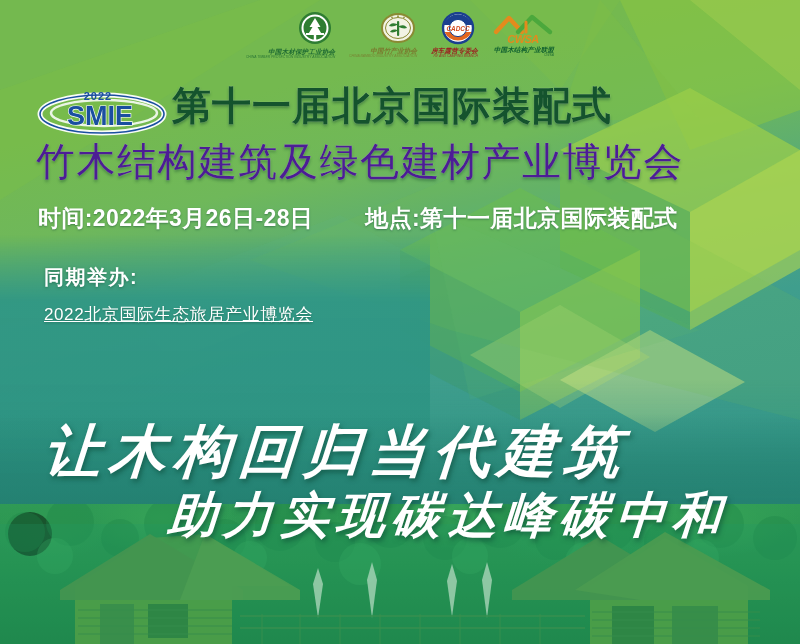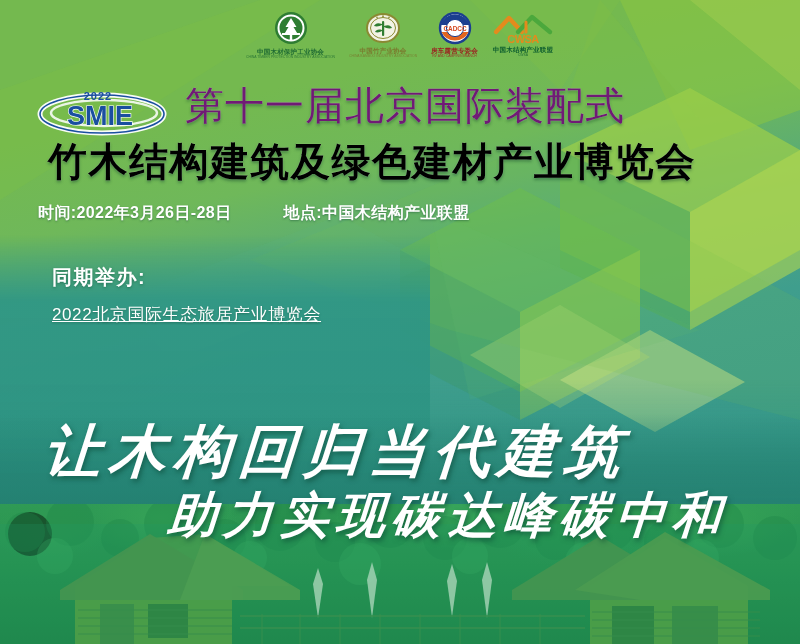--- a/index.html
+++ b/index.html
@@ -91,22 +91,23 @@
     display: flex;
     align-items: center;
     justify-content: center;
     gap: 14px;
   }
   .logo {
     position: relative;
     height: 56px;
     display: flex;
     flex-direction: column;
-    align-items: center;
+    align-items: flex-end;
     justify-content: center;
+    font-style: italic;
   }
   .logo-mark { display: block; }
   .logo-cap {
     font-size: 6.5px;
     line-height: 1.05;
     font-weight: bold;
     letter-spacing: .2px;
     white-space: nowrap;
     text-align: center;
   }
@@ -131,61 +132,60 @@
   }
   .smie {
     position: relative;
     width: 132px; height: 50px;
     flex: 0 0 auto;
   }
   .smie svg { display:block; width:132px; height:50px; }
 
   .title-l1 {
     font-size: 39px;
+    font-weight: bold;
+    color: #14532d;
+    letter-spacing: 1px;
+    white-space: nowrap;
+    text-shadow: 0 2px 3px rgba(20,70,45,.45), 0 0 1px rgba(255,255,255,.6);
+    margin-left: 4px;
+    line-height: 1;
+  }
+  .title-l2 {
+    position: absolute;
+    left: 36px; top: 140px;
+    font-size: 39px;
     font-weight: normal;
-    color: #701a75;
-    letter-spacing: 1px;
-    white-space: nowrap;
-    text-shadow: 0 2px 3px rgba(20,70,45,.45), 0 0 1px rgba(255,255,255,.6);
-    margin-left: 17px;
-    line-height: 1;
-  }
-  .title-l2 {
-    position: absolute;
-    left: 48px; top: 140px;
-    font-size: 39px;
-    font-weight: bold;
-    color: #000000;
+    color: #4c1d95;
     letter-spacing: 1.5px;
     white-space: nowrap;
     text-shadow: 0 2px 3px rgba(20,70,45,.45), 0 0 1px rgba(255,255,255,.6);
     line-height: 1.12;
   }
 
   
   .meta-row {
     position: absolute;
     left: 38px; top: 203px;
     display: flex;
     align-items: baseline;
     gap: 52px;
     color: #ffffff;
-    font-size: 16px;
+    font-size: 23px;
     font-weight: bold;
     letter-spacing: .4px;
     text-shadow: 0 1px 2px rgba(25,80,55,.5);
     white-space: nowrap;
   }
 
   
   .concurrent {
     position: absolute;
     left: 44px; top: 264px;
     color: #ffffff;
-    margin-left: 8px;
   }
   .concurrent-title {
     font-size: 20px;
     font-weight: bold;
     letter-spacing: 1.5px;
     margin-bottom: 12px;
     text-shadow: 0 1px 3px rgba(20,80,60,.55);
   }
   .concurrent-item {
     font-size: 17px;
@@ -435,21 +435,21 @@
         <text x="64" y="39" font-family="Liberation Sans, sans-serif" font-size="27" font-weight="bold" fill="#1a4fa0" stroke="#ffffff" stroke-width="1.2" paint-order="stroke" text-anchor="middle" letter-spacing="0">SMIE</text>
       </svg>
     </div>
     <div class="title-l1">第十一届北京国际装配式</div>
   </div>
 
   <div class="title-l2">竹木结构建筑及绿色建材产业博览会</div>
 
   <div class="meta-row">
     <span>时间:2022年3月26日-28日</span>
-    <span>地点:中国木结构产业联盟</span>
+    <span>地点:第十一届北京国际装配式</span>
   </div>
 
   <div class="concurrent">
     <div class="concurrent-title">同期举办:</div>
     <div class="concurrent-item">2022北京国际生态旅居产业博览会</div>
   </div>
 
   <div class="slogan1">让木构回归当代建筑</div>
   <div class="slogan2">助力实现碳达峰碳中和</div>
 

